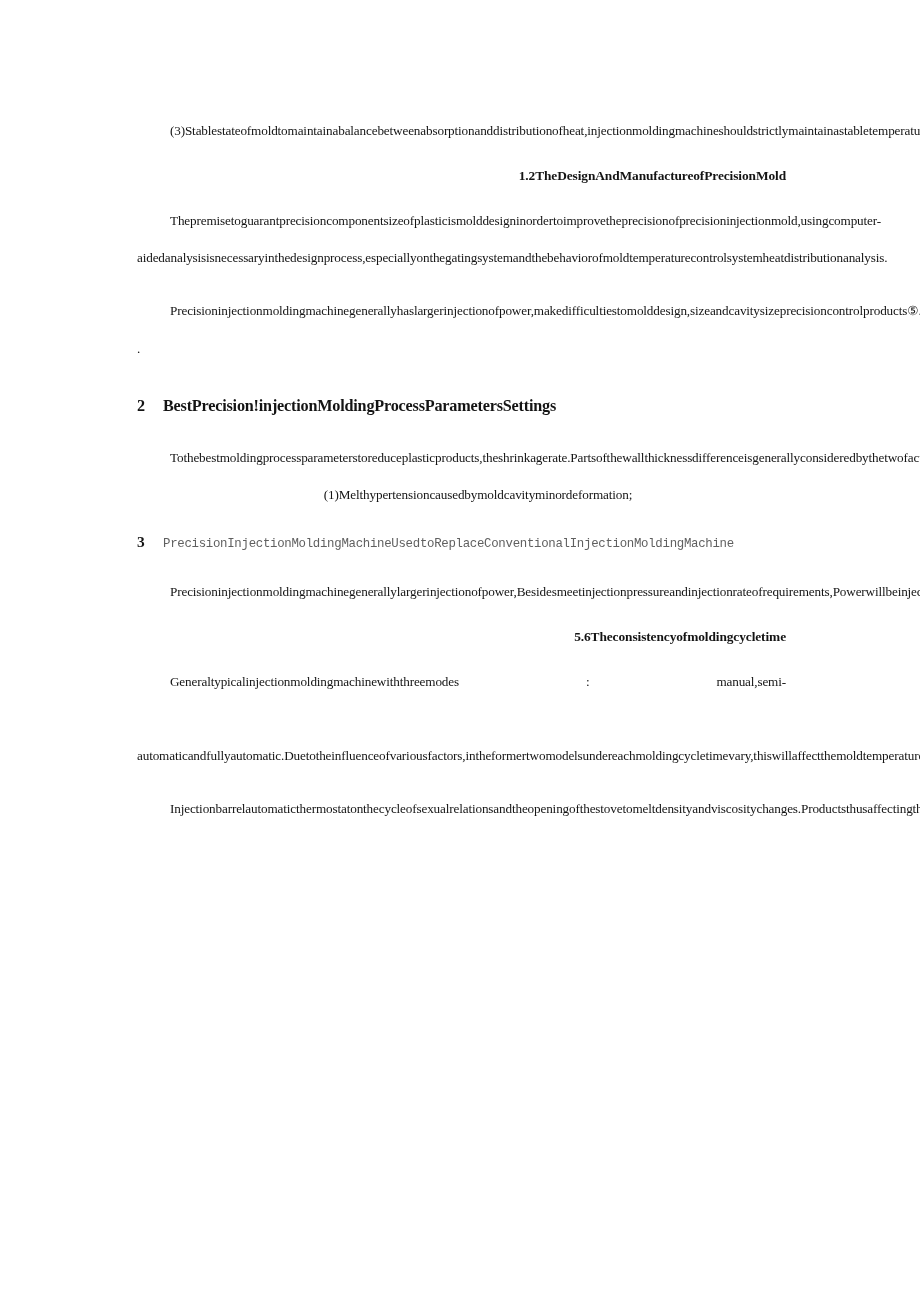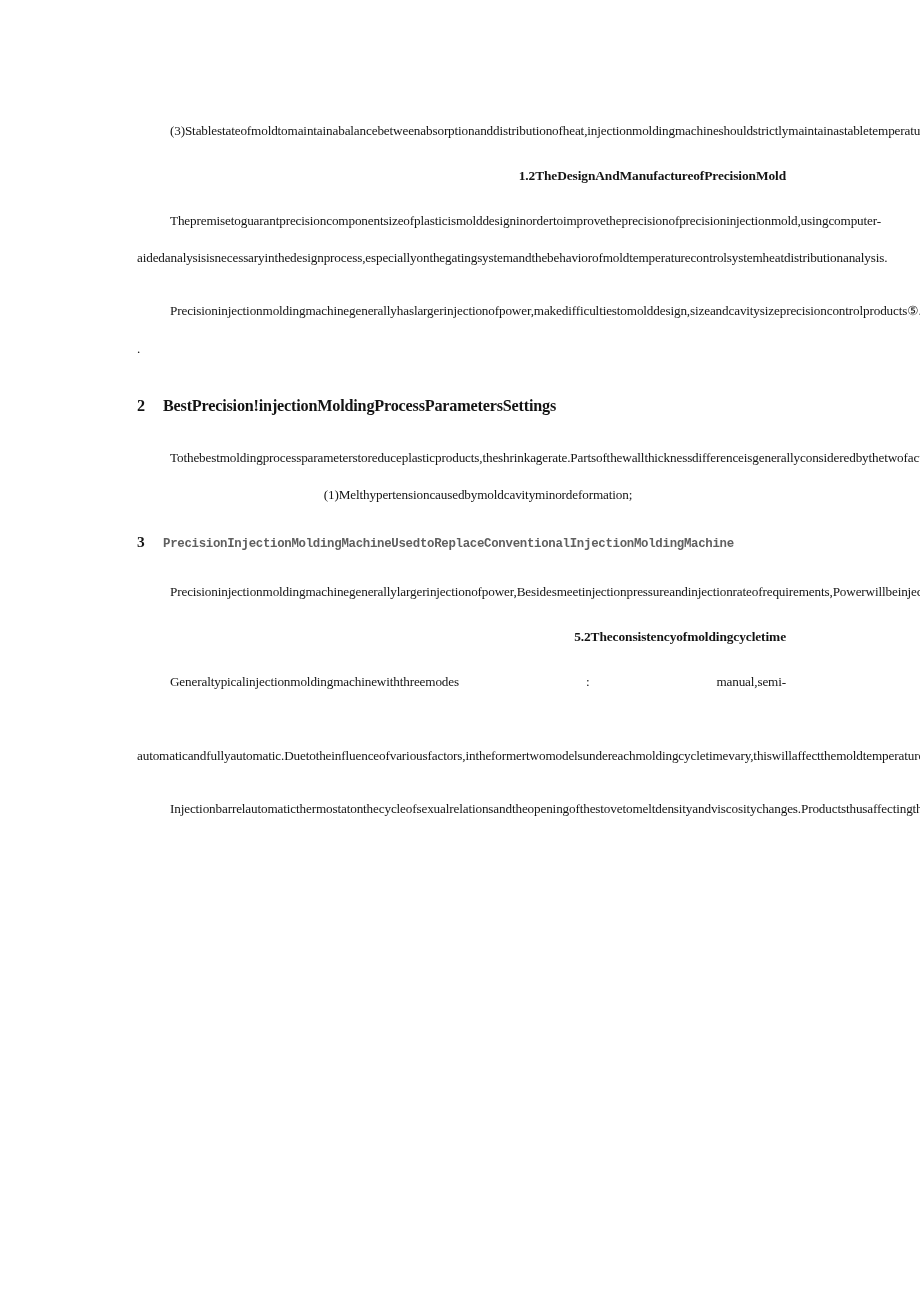--- a/index.html
+++ b/index.html
@@ -77,21 +77,21 @@
     text-align: left;
   }
   h2.h1 .num {
     display: inline-block;
     min-width: 26px;
   }
 
   
   h2.h1.mono .title {
     font-family: "Liberation Mono", "DejaVu Sans Mono", monospace;
-    font-weight: bold;
+    font-weight: normal;
     font-size: 12.4px;
     color: #5f5f5f;
     letter-spacing: -0.3px;
   }
   h2.h1.mono {
     font-size: 15.5px;
     line-height: 42px;
   }
 
   
@@ -164,21 +164,21 @@
       <span class="num">3</span><span class="title">PrecisionInjectionMoldingMachineUsedtoReplaceConventionalInjectionMoldingMachine</span>
     </h2>
 
     <div class="gap-sm"></div>
 
     <p class="body">Precisioninjectionmoldingmachinegenerallylargerinjectionofpower,Besidesmeetinjectionpressureandinjectionrateofrequirements,Powerwillbeinjectingitselfontheaccuracyofacertainroleintheimprovement.</p>
 
     <div class="gap-sm"></div>
 
     <h3 class="h2">
-      <span class="num">5.2</span><span class="title">Theconsistencyofmoldingcycletime</span>
+      <span class="num">5.6</span><span class="title">Theconsistencyofmoldingcycletime</span>
     </h3>
 
     <div class="gap-sm"></div>
 
     <p class="body"><span class="stretch"><span>Generaltypicalinjectionmoldingmachinewiththreemodes</span> <span>:</span> <span>manual,semi-</span></span><span>automaticandfullyautomatic.Duetotheinfluenceofvariousfactors,intheformertwomodelsundereachmoldingcycletimevary,thiswillaffectthemoldtemperatureandmeltmaterialsintheresidencetime,therebyaffectingtheprecisionofthepartsmade,soinPrecisionmoldingshouldmaximizetheuseoffullyautomaticmode</span></p>
 
     <div class="gap-sm"></div>
 
 
     <div class="gap-sm"></div>

